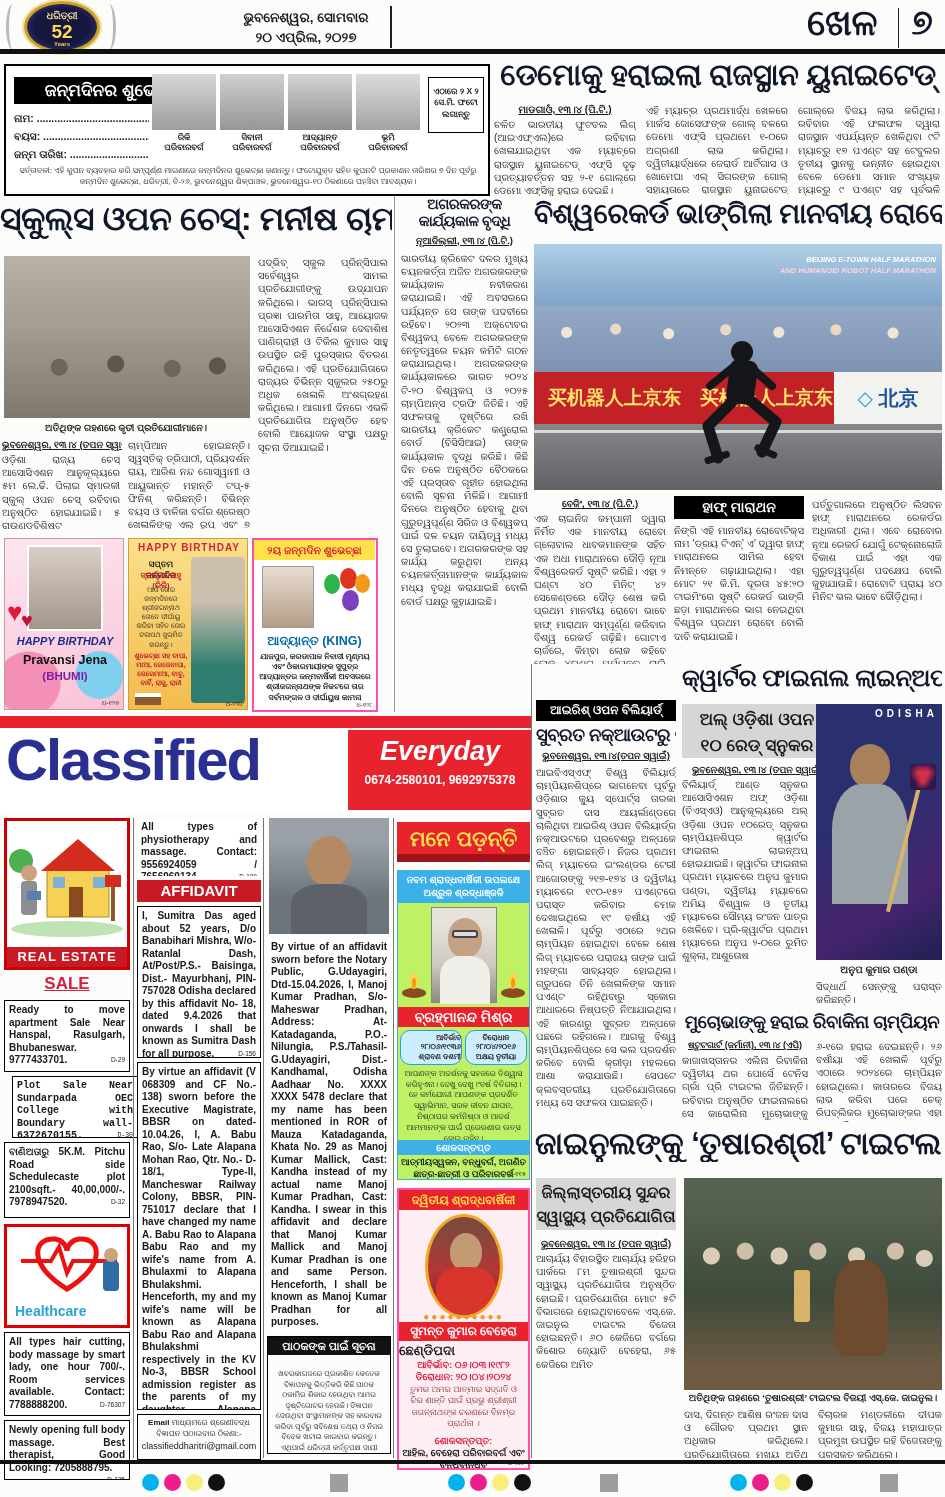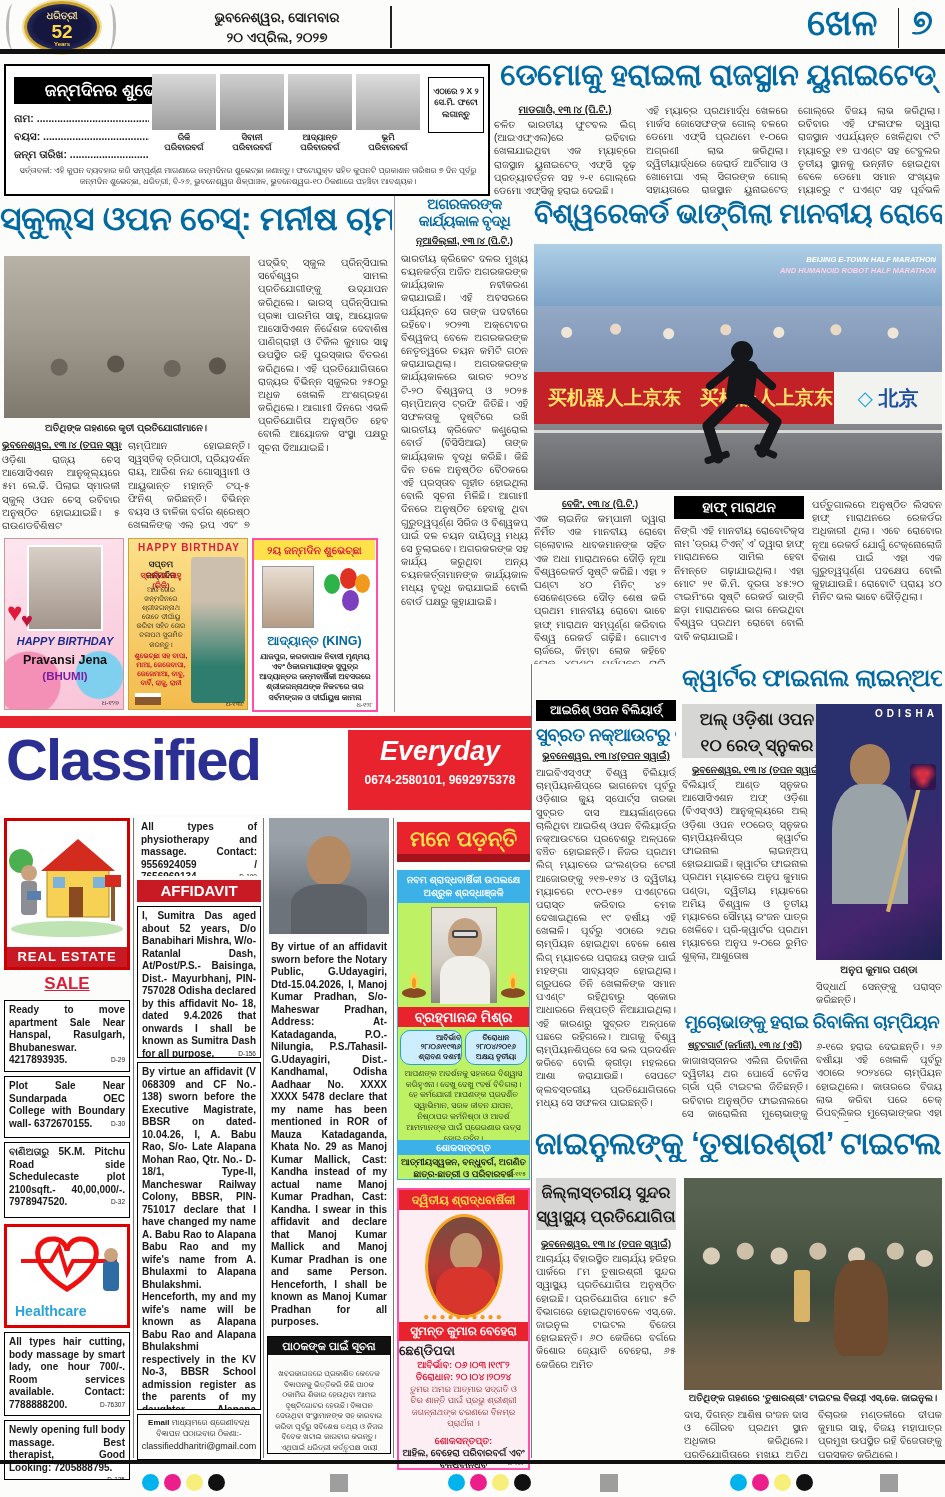--- a/index.html
+++ b/index.html
@@ -2,21 +2,21 @@
 <html><head>
 <meta charset="utf-8">
 <style>
   * { margin:0; padding:0; box-sizing:border-box; }
   html,body { background:#e9e9e6; }
   body { font-family:"Liberation Sans","DejaVu Sans",sans-serif; color:#1a1a1a; }
   #page { position:relative; width:945px; height:1497px; background:#fcfcfa; margin:0 auto; overflow:hidden; }
   .abs { position:absolute; }
   .t  { font-size:10px; line-height:1.32; text-align:justify; overflow:hidden; }
   .dl { font-size:10px; font-weight:bold; text-align:center; text-decoration:underline; white-space:nowrap; overflow:hidden; }
-  .hl { font-weight:bold; color:#0369a1; text-align:center; white-space:nowrap; overflow:hidden; letter-spacing:-0.5px; }
+  .hl { font-weight:bold; color:#0f172a; text-align:center; white-space:nowrap; overflow:hidden; letter-spacing:-0.5px; }
   .box { border:1px solid #000; background:#fff; padding:3px 4px; font-size:10px; font-weight:bold; line-height:1.25; text-align:justify; overflow:hidden; }
   .code { float:right; font-size:6.5px; font-weight:normal; margin-top:2px; }
   .kicker { background:#000; color:#fff; font-weight:bold; text-align:center; overflow:hidden; }
   .grayhead { background:#d6d6d4; font-weight:bold; text-align:center; overflow:hidden; }
   .cap { font-weight:bold; text-align:center; overflow:hidden; }
   .vrule { background:#777; width:1px; }
   .photo-ph { overflow:hidden; }
   .dot { border-radius:50%; display:inline-block; }
 </style>
 </head>
@@ -25,21 +25,21 @@
 <div id="page">
 
   <div class="abs" style="left:0;top:0;width:945px;height:56px;">
     <div class="abs" style="left:6;left:6px;top:4px;width:14px;height:46px;border-left:3px solid #b9b9b9;border-radius:50%;"></div>
     <div class="abs" style="left:102px;top:4px;width:14px;height:46px;border-right:3px solid #b9b9b9;border-radius:50%;"></div>
     <div class="abs" style="left:24px;top:1px;width:76px;height:52px;background:radial-gradient(ellipse at center,#15173f 55%,#2a2c63 75%);border:3px solid #c9a227;border-radius:50%;box-shadow:0 0 0 2px #f3dd9a;text-align:center;overflow:hidden;">
       <div style="color:#f3dd9a;font-size:10px;font-weight:bold;margin-top:6px;">ଧରିତ୍ରୀ</div>
       <div style="color:#ffd84d;font-size:19px;font-weight:bold;line-height:1;">52</div>
       <div style="color:#ffd84d;font-size:6px;font-weight:bold;">Years</div>
     </div>
-    <div class="abs" style="left:183px;top:8px;width:188px;text-align:center;font-weight:bold;font-size:13.5px;line-height:1.45;">
+    <div class="abs" style="left:212px;top:8px;width:188px;text-align:center;font-weight:bold;font-size:13.5px;line-height:1.45;">
       <div>ଭୁବନେଶ୍ୱର, ସୋମବାର</div>
       <div>୨୦ ଏପ୍ରିଲ, ୨୦୨୭</div>
     </div>
     <div class="abs" style="left:390px;top:6px;width:2px;height:42px;background:#222;"></div>
     <div class="abs hl" style="left:790px;top:2px;width:104px;font-size:36px;">ଖେଳ</div>
     <div class="abs" style="left:898px;top:8px;width:1px;height:40px;background:#222;"></div>
     <div class="abs hl" style="left:902px;top:2px;width:40px;font-size:35px;">୭</div>
     <div class="abs" style="left:0;top:49px;width:945px;height:5px;background:#111;"></div>
   </div>
 
@@ -177,22 +177,22 @@
         <rect x="86" y="56" width="12" height="11" fill="#7fb2d9"></rect>
         <rect x="104" y="60" width="4" height="40" fill="#8a5a2e"></rect>
         <rect x="98" y="54" width="16" height="12" fill="#d42b1f"></rect>
         <circle cx="22" cy="52" r="8" fill="#caa27e"></circle>
         <rect x="14" y="60" width="16" height="34" rx="4" fill="#8d8d94"></rect>
         <rect x="20" y="70" width="14" height="9" fill="#5a7fae"></rect>
       </svg>
       <div style="position:absolute;left:0;bottom:0;width:100%;height:20px;background:#c81a24;color:#fff;font-weight:bold;font-size:13px;text-align:center;line-height:20px;letter-spacing:1px;">REAL ESTATE</div>
     </div>
     <div class="abs" style="left:0;top:156px;width:126px;text-align:center;font-size:17px;font-weight:bold;color:#d81f3c;text-decoration:underline;">SALE</div>
-    <div class="abs box" style="left:0;top:182px;width:126px;height:72px;"><span>Ready to move apartment Sale Near Hanspal, Rasulgarh, Bhubaneswar. 4217893935.</span><span class="code">D-29</span></div>
-    <div class="abs box" style="left:0;top:258px;width:126px;height:62px;"><span>Plot Sale Near Sundarpada OEC College with Boundary wall- 6372670155.</span><span class="code">D-30</span></div>
+    <div class="abs box" style="left:0;top:182px;width:126px;height:72px;"><span>Ready to move apartment Sale Near Hanspal, Rasulgarh, Bhubaneswar. 9777433701.</span><span class="code">D-29</span></div>
+    <div class="abs box" style="left:8px;top:258px;width:126px;height:62px;font-family:Liberation Mono, monospace;"><span>Plot Sale Near Sundarpada OEC College with Boundary wall- 6372670155.</span><span class="code">D-30</span></div>
     <div class="abs box" style="left:0;top:324px;width:126px;height:76px;"><span>ବାଣିଅତାରୁ 5K.M. Pitchu Road side Schedulecaste plot 2100sqft.- 40,00,000/-. 7978947520.</span><span class="code">D-32</span></div>
     <div class="abs" style="left:0;top:406px;width:126px;height:104px;border:3px solid #d00;background:#fff;overflow:hidden;">
       <svg width="120" height="72" viewBox="0 0 120 72">
         <path d="M60 62 C20 38 26 10 48 12 C56 13 60 20 60 24 C60 20 64 13 72 12 C94 10 100 38 60 62 Z" fill="none" stroke="#e11" stroke-width="5"></path>
         <polyline points="14,34 44,34 52,20 60,46 66,34 110,34" fill="none" stroke="#e11" stroke-width="4"></polyline>
         <rect x="96" y="34" width="16" height="30" rx="4" fill="#2e6da4"></rect>
         <circle cx="104" cy="28" r="7" fill="#caa27e"></circle>
       </svg>
       <div style="color:#2ba3d4;font-size:14px;font-weight:bold;padding-left:8px;">Healthcare</div>
     </div>

